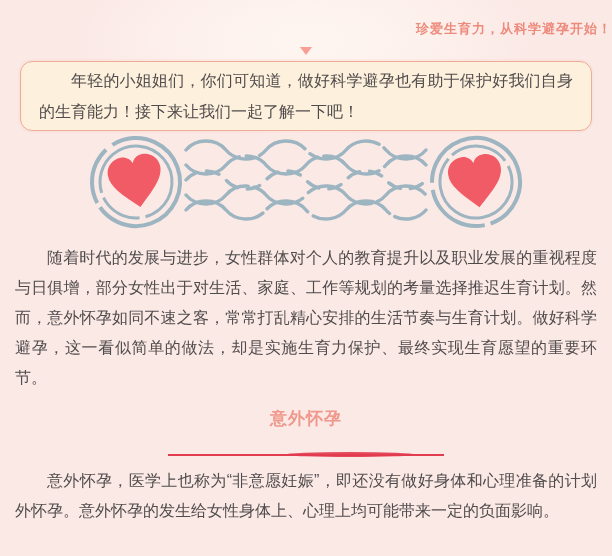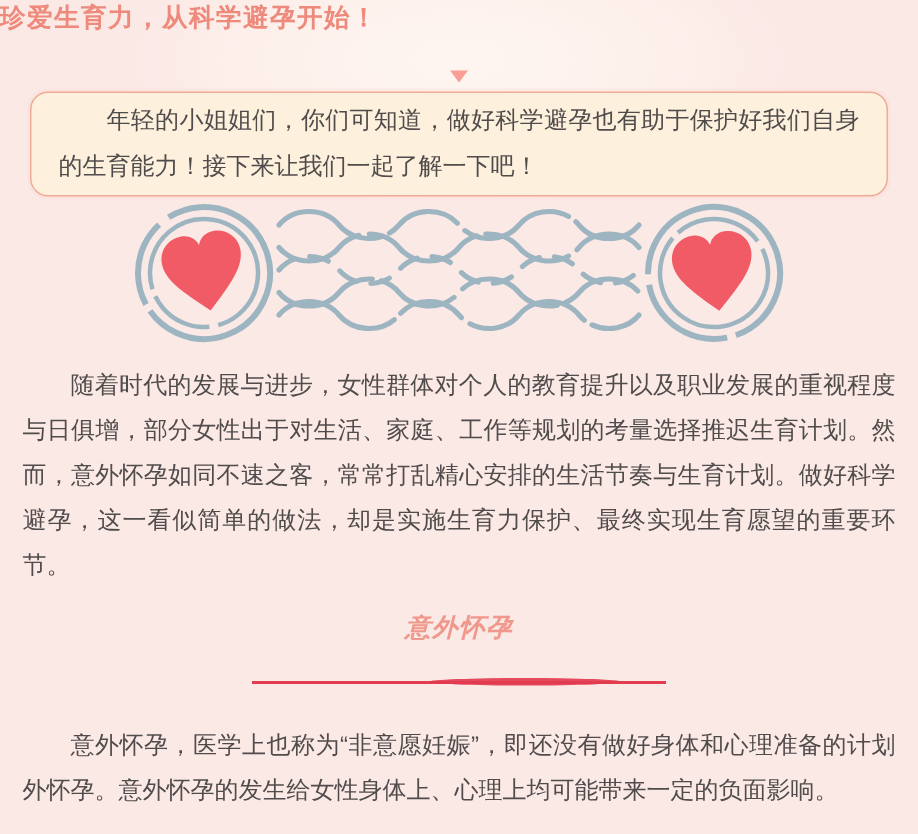--- a/index.html
+++ b/index.html
@@ -12,23 +12,24 @@
     position: relative;
     width: 612px;
     height: 556px;
     overflow: hidden;
     background:
       radial-gradient(ellipse 300px 130px at 50% 40px,
         rgba(255,248,243,0.85) 0%, rgba(255,246,240,0.55) 45%, rgba(255,246,240,0) 75%),
       var(--page-background, #fbe9e6);
   }
   .title {
+    padding-top: 20px;
     height: 42px;
-    text-align: left;
-    font-size: 17px;
+    text-align: right;
+    font-size: 13px;
     font-weight: bold;
     letter-spacing: 1px;
     color: var(--title-text, #ee8a7c);
   }
   .pointer-down {
     width: 0; height: 0;
     margin: 5px auto 0;
     border-left: 6px solid transparent;
     border-right: 6px solid transparent;
     border-top: 8px solid var(--pointer, #f89e94);
@@ -66,21 +67,20 @@
     text-align: justify;
   }
   .section-heading {
     margin-top: 14px;
     height: 22px;
     text-align: center;
     font-size: 17px;
     font-weight: bold;
     letter-spacing: 1px;
     color: var(--section-heading-text, #f0988c);
-    font-style: italic;
   }
   .section-rule {
     position: relative;
     width: 276px;
     height: 5px;
     margin: 23px auto 0;
   }
   .section-rule .rule-line {
     position: absolute;
     top: 2px; left: 0; right: 0;
@@ -88,21 +88,21 @@
     background: var(--section-rule, #e23c50);
   }
   .section-rule .rule-bulge {
     position: absolute;
     top: 0; left: 118px;
     width: 128px; height: 5px;
     border-radius: 50%;
     background: var(--section-rule, #e23c50);
     opacity: 0.92;
   }
-  .closing-paragraph { margin-top: 26px; }
+  .closing-paragraph { margin-top: 9px; }
 </style>
 </head>
 <body>
 
 <div class="page">
 
   <div class="title">珍爱生育力，从科学避孕开始！</div>
 
   <div class="pointer-down"></div>
 

